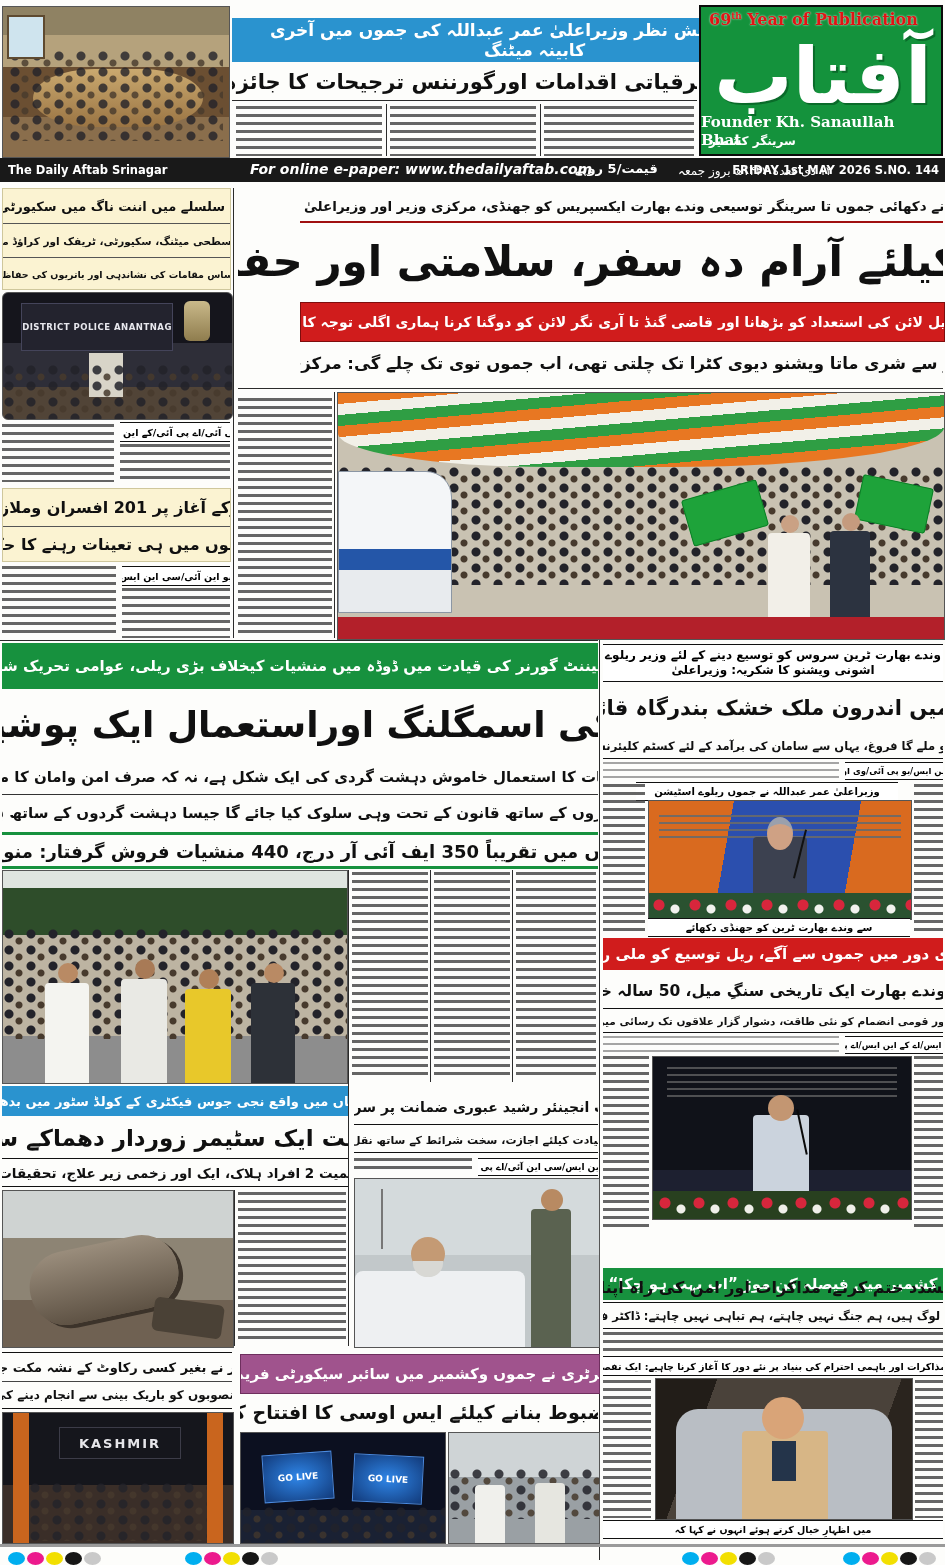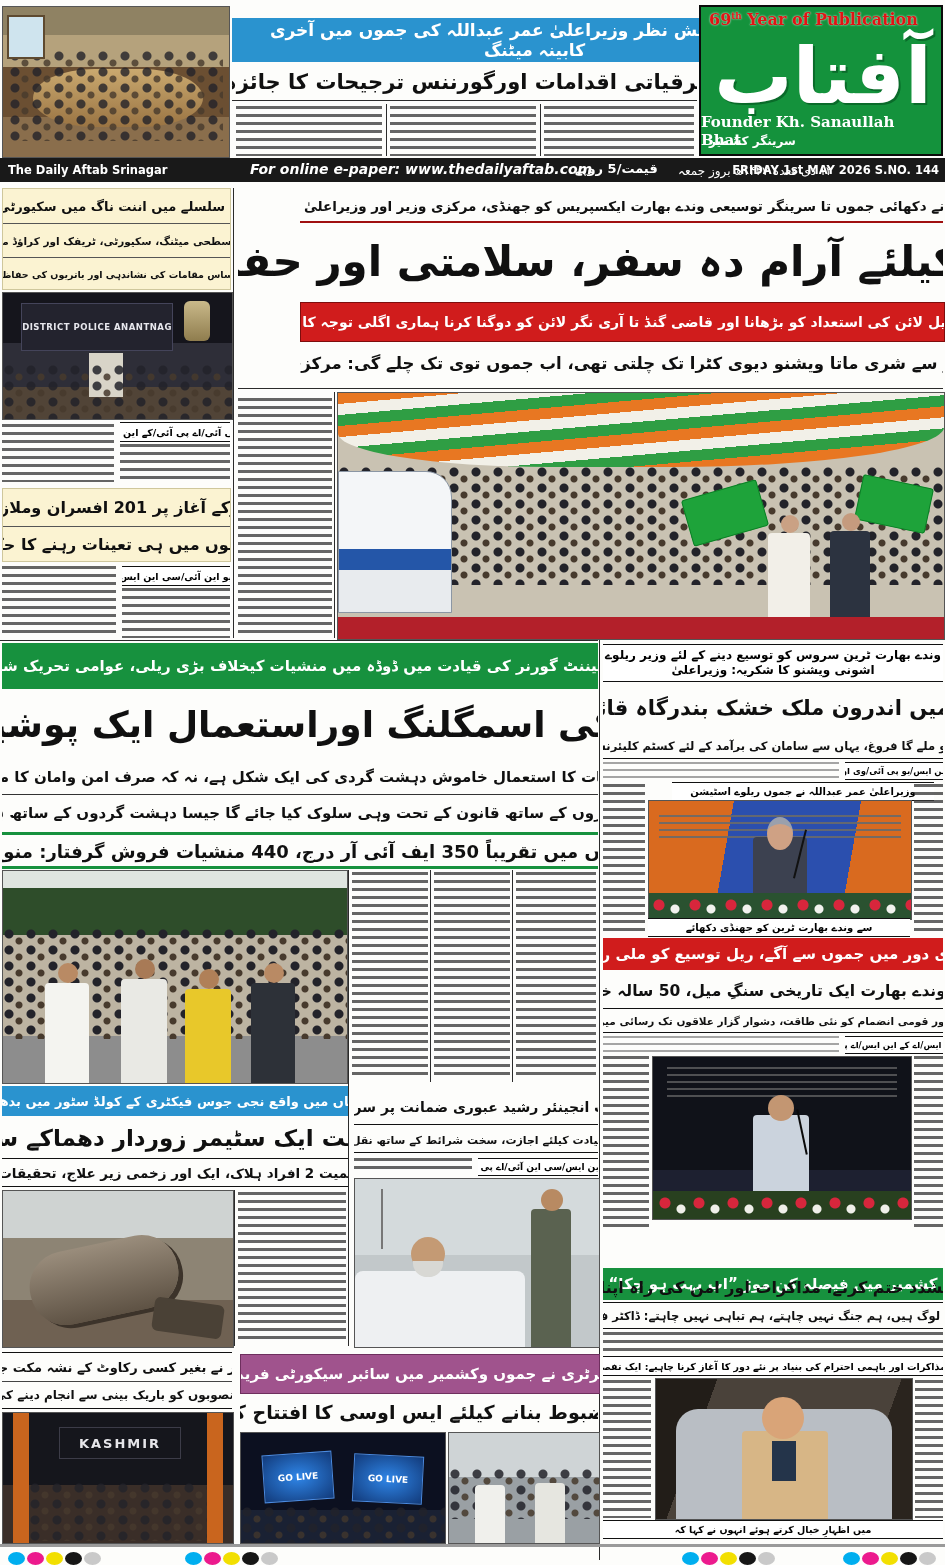--- a/index.html
+++ b/index.html
@@ -82,21 +82,21 @@
       <span>امرناتھ یاترا کے سلسلے میں اننت ناگ میں سکیورٹی کا جامع جائزہ</span>
     </div>
     <div class="ctr u hl nw" style="height:33px;font-size:10.5px;border-bottom:1px solid #555;">
       <span>ایس ایس پی کی اعلیٰ سطحی میٹنگ، سکیورٹی، ٹریفک اور کراؤڈ منیجمنٹ پر تفصیلی غور</span>
     </div>
     <div class="ctr u hl nw" style="height:33px;font-size:9.5px;">
       <span>افسران کو الرٹ رہنے، حساس مقامات کی نشاندہی اور یاتریوں کی حفاظت یقینی بنانے کی ہدایات</span>
     </div>
   </div>
 
-  <div class="photo" style="left:2px;top:292px;width:229px;height:126px;background:linear-gradient(#15151c 0 40%,#2e2e38 40% 75%,#514437 75%);">
+  <div class="photo" style="left:2px;top:292px;width:229px;height:126px;background:linear-gradient(#15151c 0 40%,#2e2e38 40% 75%,#514437 75%);border-radius:6px;">
     <div class="abs ctr" style="left:18px;top:10px;width:150px;height:46px;background:#23232e;border:1px solid #44445a;color:#e8e8ee;font-size:8.5px;font-weight:bold;letter-spacing:.5px;">
       <span>DISTRICT POLICE ANANTNAG</span>
     </div>
     <div class="abs" style="right:22px;top:8px;width:26px;height:40px;background:linear-gradient(#c9b98a,#8f7d4e);border-radius:6px;"></div>
     <div class="abs" style="left:86px;top:60px;width:34px;height:44px;background:#d8d4c8;"></div>
     <div class="abs heads" style="left:0;top:72px;width:229px;height:54px;opacity:.85;"></div>
   </div>
   <div class="abs bylinebox ctr u nw" style="left:120px;top:422px;width:110px;height:18px;font-size:9.5px;">
     <span>یو پی آئی/اے پی آئی/کے این ایس</span>
   </div>
@@ -195,21 +195,21 @@
   <div class="abs hl ctr u nw" style="left:603px;top:684px;width:340px;height:48px;font-size:21px;">
     <span>جموں وکشمیر میں اندرون ملک خشک بندرگاہ قائم کرنے کی اپیل</span>
   </div>
   <div class="abs hl ctr u nw" style="left:603px;top:734px;width:340px;height:24px;font-size:11.5px;border-bottom:1.5px solid #111;">
     <span>تجارت اور کاروبار کو ملے گا فروغ، یہاں سے سامان کی برآمد کے لئے کسٹم کلیئرنس میں آسانی ہوگی</span>
   </div>
   <div class="abs bylinebox ctr u nw" style="left:845px;top:762px;width:98px;height:16px;font-size:8.5px;">
     <span>کے این ایس/یو پی آئی/وی اوآئی</span>
   </div>
   <div class="abs sim-light u" style="left:603px;top:762px;width:236px;height:16px;"></div>
-  <div class="abs cap ctr u nw" style="left:672px;top:782px;width:262px;height:17px;font-size:10px;">
+  <div class="abs cap ctr u nw" style="left:636px;top:782px;width:262px;height:17px;font-size:10px;">
     <span>وزیراعلیٰ عمر عبداللہ نے جموں ریلوے اسٹیشن</span>
   </div>
   <div class="photo" style="left:648px;top:800px;width:262px;height:118px;background:linear-gradient(100deg,#d96a1f 0 30%,#2b4fae 30% 75%,#d96a1f 75%);">
     <div class="abs sim-light" style="left:10px;top:14px;width:242px;height:26px;opacity:.9;"></div>
     <div class="fig" style="left:104px;top:36px;width:54px;height:70px;background:#3c4150;"></div>
     <div class="head" style="left:118px;top:16px;width:26px;height:26px;background:#cfa184;border-top:7px solid #9aa0ad;"></div>
     <div class="abs" style="left:150px;top:28px;width:2px;height:50px;background:#111;transform:rotate(14deg);"></div>
     <div class="abs" style="left:0;bottom:0;width:262px;height:26px;background:
            radial-gradient(circle 5px at 10px 12px,#d8263c 5px,transparent 6px),
            radial-gradient(circle 4px at 26px 16px,#f2f2ee 4px,transparent 5px);

